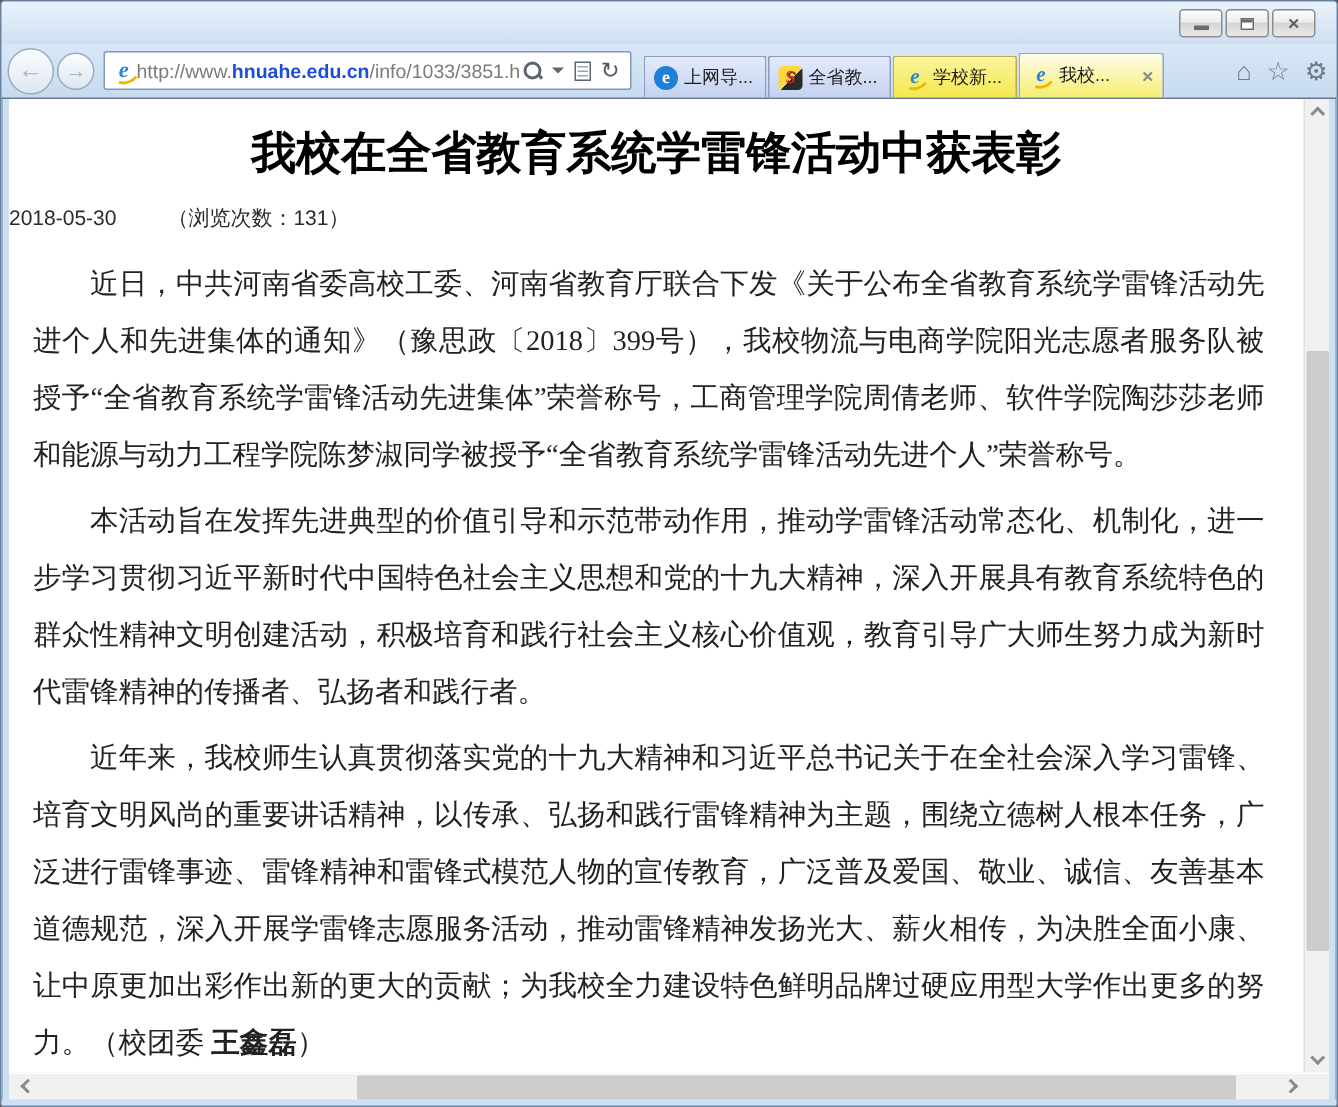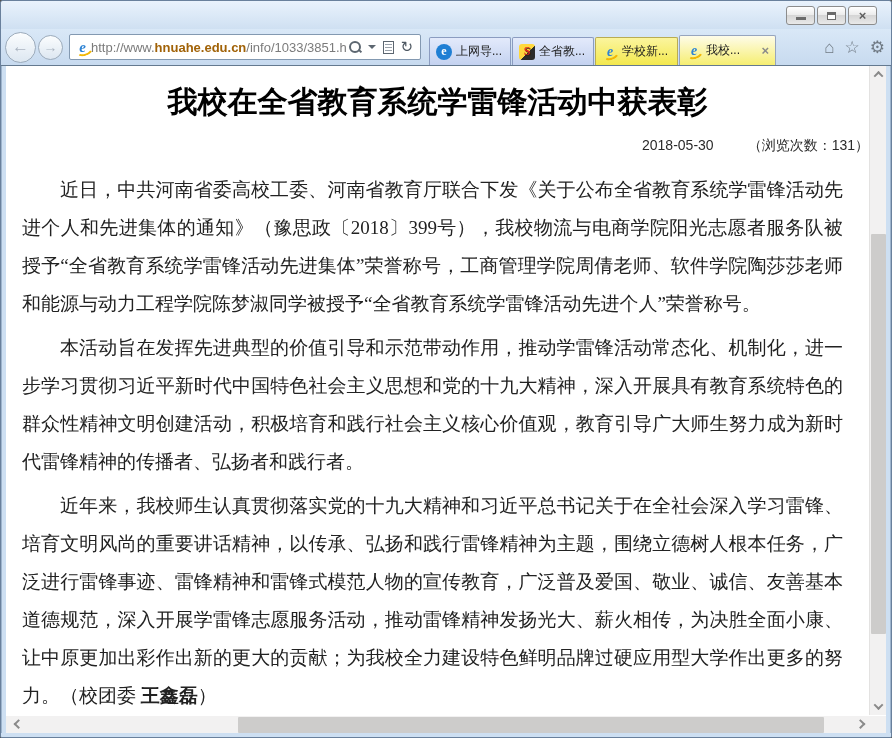--- a/index.html
+++ b/index.html
@@ -43,21 +43,21 @@
   .fwd  { width:25px; height:25px; font-size:14px; margin-left:2px; }
   .addressbar {
     width:352px; height:26px; margin-left:6px;
     background:#fff; border:1px solid #8399b1; border-radius:2px;
     display:flex; align-items:center; padding:0 4px; overflow:hidden;
   }
   .ie-e { position:relative; color:#2e83d4; font:bold italic 15px "Liberation Serif","DejaVu Serif",serif; width:17px; text-align:center; flex:0 0 auto; }
   .ie-e::after { content:""; position:absolute; left:1px; top:4px; width:14px; height:9px;
     border:2px solid transparent; border-bottom-color:#f2b705; border-radius:50%; transform:rotate(-18deg); }
   .url { flex:1; font-size:13px; color:#7b7b7b; white-space:nowrap; overflow:hidden; }
-  .url b { color:#a16207; font-weight:bold; }
+  .url b { color:#1d4ed8; font-weight:bold; }
   .addr-icons { display:flex; align-items:center; flex:0 0 auto; color:#5c6670; }
   .mag { position:relative; width:14px; height:14px; margin:0 2px; }
   .mag::before { content:""; position:absolute; left:1px; top:1px; width:8px; height:8px; border:2px solid #5c6670; border-radius:50%; }
   .mag::after { content:""; position:absolute; left:10px; top:10px; width:4px; height:2px; background:#5c6670; transform:rotate(45deg); }
   .caret-down { width:0; height:0; border-left:4px solid transparent; border-right:4px solid transparent; border-top:4px solid #5c6670; margin:0 4px; }
   .page-ic { width:11px; height:13px; border:1px solid #5c6670; background:#fff; position:relative; margin:0 3px; }
   .page-ic::after { content:""; position:absolute; left:1px; right:1px; top:2px; height:1px; background:#9aa2ab; box-shadow:0 3px 0 #9aa2ab,0 6px 0 #9aa2ab; }
   .refresh { font-size:15px; margin:0 3px; color:#4f5963; }
   
   .tabstrip { display:flex; align-items:flex-end; height:100%; margin-left:8px; }
@@ -77,21 +77,21 @@
   .tab-close { margin-left:auto; color:#8a8a8a; font-size:13px; font-weight:bold; padding-left:4px; }
   .nav-right { display:flex; align-items:center; margin-left:auto; color:#707a84; }
   .nav-right .ric { font-size:17px; margin-left:10px; line-height:1; }
   
   .main { flex:1; display:flex; margin:0 5px; background:#fff; overflow:hidden; }
   .article { flex:1; overflow:hidden; color:#1f1f1f; }
   .art-title {
     margin-top:16px; text-align:center; font-size:30px; font-weight:bold; color:#000;
     font-family:"Liberation Sans","DejaVu Sans",sans-serif;
   }
-  .art-meta { text-align:right; margin-top:14px; font-size:14px; color:#2b2b2b; }
+  .art-meta { text-align:left; margin-top:14px; font-size:14px; color:#2b2b2b; }
   .art-meta .views { margin-left:34px; }
   .art-body { margin:16px 26px 0 16px; font-family:Liberation Serif, serif; }
   .art-body p { font-size:19px; line-height:38px; text-align:justify; text-indent:2em; margin-bottom:6px; color:#222; }
   
   .vscroll { width:17px; flex:0 0 auto; background:#f2f1f1; border-left:1px solid #e3e2e1; position:relative; }
   .vscroll .sb-arrow { position:absolute; left:0; width:17px; height:17px; display:flex; align-items:center; justify-content:center; }
   .vscroll .up { top:0; } .vscroll .down { bottom:0; }
   .vthumb { position:absolute; left:1px; width:15px; top:168px; height:400px; background:#cdcccb; border-radius:1px; }
   .chev { width:7px; height:7px; border-left:2px solid #8a8a8a; border-top:2px solid #8a8a8a; }
   .chev-up { transform:rotate(45deg) translate(1px,1px); }

